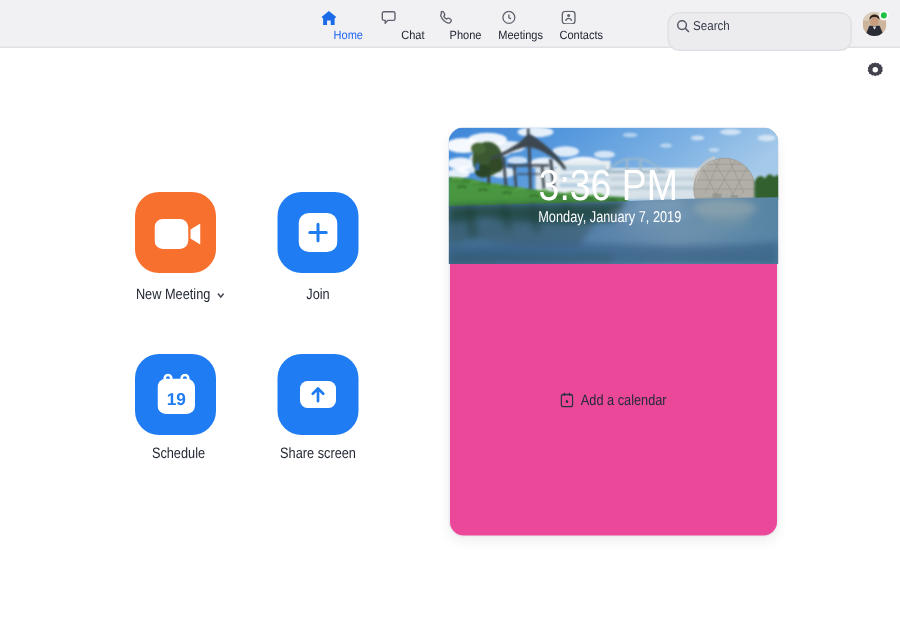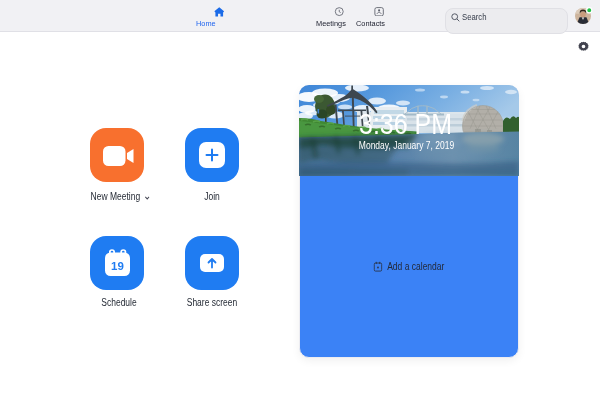--- a/index.html
+++ b/index.html
@@ -1,46 +1,62 @@
 <!DOCTYPE html>
 <html><head>
 <meta charset="utf-8">
 <style>
   * { margin:0; padding:0; box-sizing:border-box; }
   html,body { width:600px; height:413px; background:#fff; font-family:"Liberation Sans",sans-serif; overflow:hidden; }
   #topbar { position:absolute; left:0; top:0; width:600px; height:32px; background:#f1f1f4; border-bottom:1px solid #e0e0e6; }
-  .tab { position:absolute; top:0; width:50px; height:32px; text-align:left;text-decoration:underline; }
+  .tab { position:absolute; top:0; width:50px; height:32px; text-align:right;text-decoration:underline; }
   .tab .ic { position:absolute; left:0; right:0; top:7px; height:10px; } .tab .ic svg { display:block; margin:0 auto; }
   .tab .lb { position:absolute; left:0; right:0; top:19px; font-size:8px; color:#222533; transform:scaleX(0.92); transform-origin:25px 50%; }
   .tab.active .lb { color:#2266ee; }
   #search { position:absolute; left:445px; top:8px; width:123px; height:26px; background:#ececef; border:1px solid #e0e0e5; border-radius:8px; }
   #search .txt { position:absolute; left:16px; top:2.5px; font-size:8.6px; color:#343b49; transform:scaleX(0.9); transform-origin:0 0; }
   #avatar { position:absolute; left:575px; top:8px; width:16px; height:16px; } #avatar > svg { display:block; }
   #gear { position:absolute; left:578px; top:41px; width:11px; height:11px; } #gear svg { display:block; }
   .bigbtn { position:absolute; width:54px; height:54px; border-radius:16px;padding-left:20px; }
   .orange { background:#f8702e; }
   .blue { background:#1f7cf2; }
   .blab { position:absolute; font-size:10px; color:#1f2530; text-align:center; width:80px; transform:scaleX(0.85); transform-origin:40px 50%; }
-  #card { position:absolute; left:299px; top:85px; width:220px; height:273px; border-radius:10px; background:#3b82f6; border:1px solid #ececf1; box-shadow:0 3px 8px rgba(0,0,0,0.06); }
+  #card { position:absolute; left:299px; top:85px; width:220px; height:273px; border-radius:10px; background:#ec4899; border:1px solid #ececf1; box-shadow:0 3px 8px rgba(0,0,0,0.06); }
   #photo { position:absolute; left:-1px; top:-1px; width:220px; height:91px; border-radius:10px 10px 0 0; overflow:hidden; }
   #time { position:absolute; left:0; top:23px; width:213px; text-align:center; color:#fff; font-size:29px; font-weight:400; letter-spacing:0px; transform:scaleX(0.86); transform-origin:106.5px 0; }
   #date { position:absolute; left:0; top:54px; width:215px; text-align:center; color:#fff; font-size:10.5px; transform:scaleX(0.81); transform-origin:107.5px 0; }
   #addcal { position:absolute; left:0; top:175px; width:218px; text-align:center; font-size:10px; color:#232a3a; transform:scaleX(0.85); transform-origin:109px 50%; }
   #addcal svg { vertical-align:-2px; margin-right:5px; }
 </style>
 </head>
 <body>
 <div id="topbar">
   <div class="tab active" style="left:194px;">
     <div class="ic">
         <svg width="10.5" height="9.6" viewBox="0 0 12 11">
           <path d="M6 0.3 L11.6 5 L10.4 6.2 L10.4 11 L7.4 11 L7.4 7.6 L4.6 7.6 L4.6 11 L1.6 11 L1.6 6.2 L0.4 5 Z" fill="#1b6be8"></path>
         </svg>
       </div>
     <div class="lb">Home</div>
+  </div>
+  <div class="tab" style="left:234.5px;">
+    <div class="ic">
+        <svg width="10.2" height="9.3" viewBox="0 0 12 11">
+          <path d="M2.3 1 h7.4 a1.3 1.3 0 0 1 1.3 1.3 v4.2 a1.3 1.3 0 0 1 -1.3 1.3 h-4.3 l-2.1 2.2 v-2.2 h-1 a1.3 1.3 0 0 1 -1.3 -1.3 v-4.2 a1.3 1.3 0 0 1 1.3 -1.3 z" fill="none" stroke="#60636e" stroke-width="1.1"></path>
+        </svg>
+      </div>
+    <div class="lb">Chat</div>
+  </div>
+  <div class="tab" style="left:272.5px;">
+    <div class="ic">
+        <svg width="10.2" height="9.3" viewBox="0 0 12 11">
+          <path d="M2.5 1.2 c0.6 -0.6 1.5 -0.5 1.9 0.2 l0.7 1.2 c0.3 0.5 0.2 1.1 -0.2 1.5 l-0.4 0.4 c0.4 0.9 1.4 1.9 2.3 2.3 l0.4 -0.4 c0.4 -0.4 1 -0.5 1.5 -0.2 l1.2 0.7 c0.7 0.4 0.8 1.3 0.2 1.9 l-0.6 0.6 c-0.5 0.5 -1.3 0.7 -2 0.4 c-2.3 -0.9 -4.3 -2.9 -5.2 -5.2 c-0.3 -0.7 -0.1 -1.5 0.4 -2 z" fill="none" stroke="#60636e" stroke-width="1.05"></path>
+        </svg>
+      </div>
+    <div class="lb">Phone</div>
   </div>
   <div class="tab" style="left:354px;">
     <div class="ic">
         <svg width="10.2" height="9.3" viewBox="0 0 12 11">
           <rect x="1" y="0.7" width="10" height="9.8" rx="2.2" fill="none" stroke="#60636e" stroke-width="1.05"></rect>
           <circle cx="6" cy="4" r="1.2" fill="#60636e"></circle>
           <path d="M3.6 8.2 c0.3 -1.3 1.3 -1.9 2.4 -1.9 c1.1 0 2.1 0.6 2.4 1.9" fill="none" stroke="#60636e" stroke-width="1"></path>
         </svg>
       </div>
     <div class="lb">Contacts</div>

